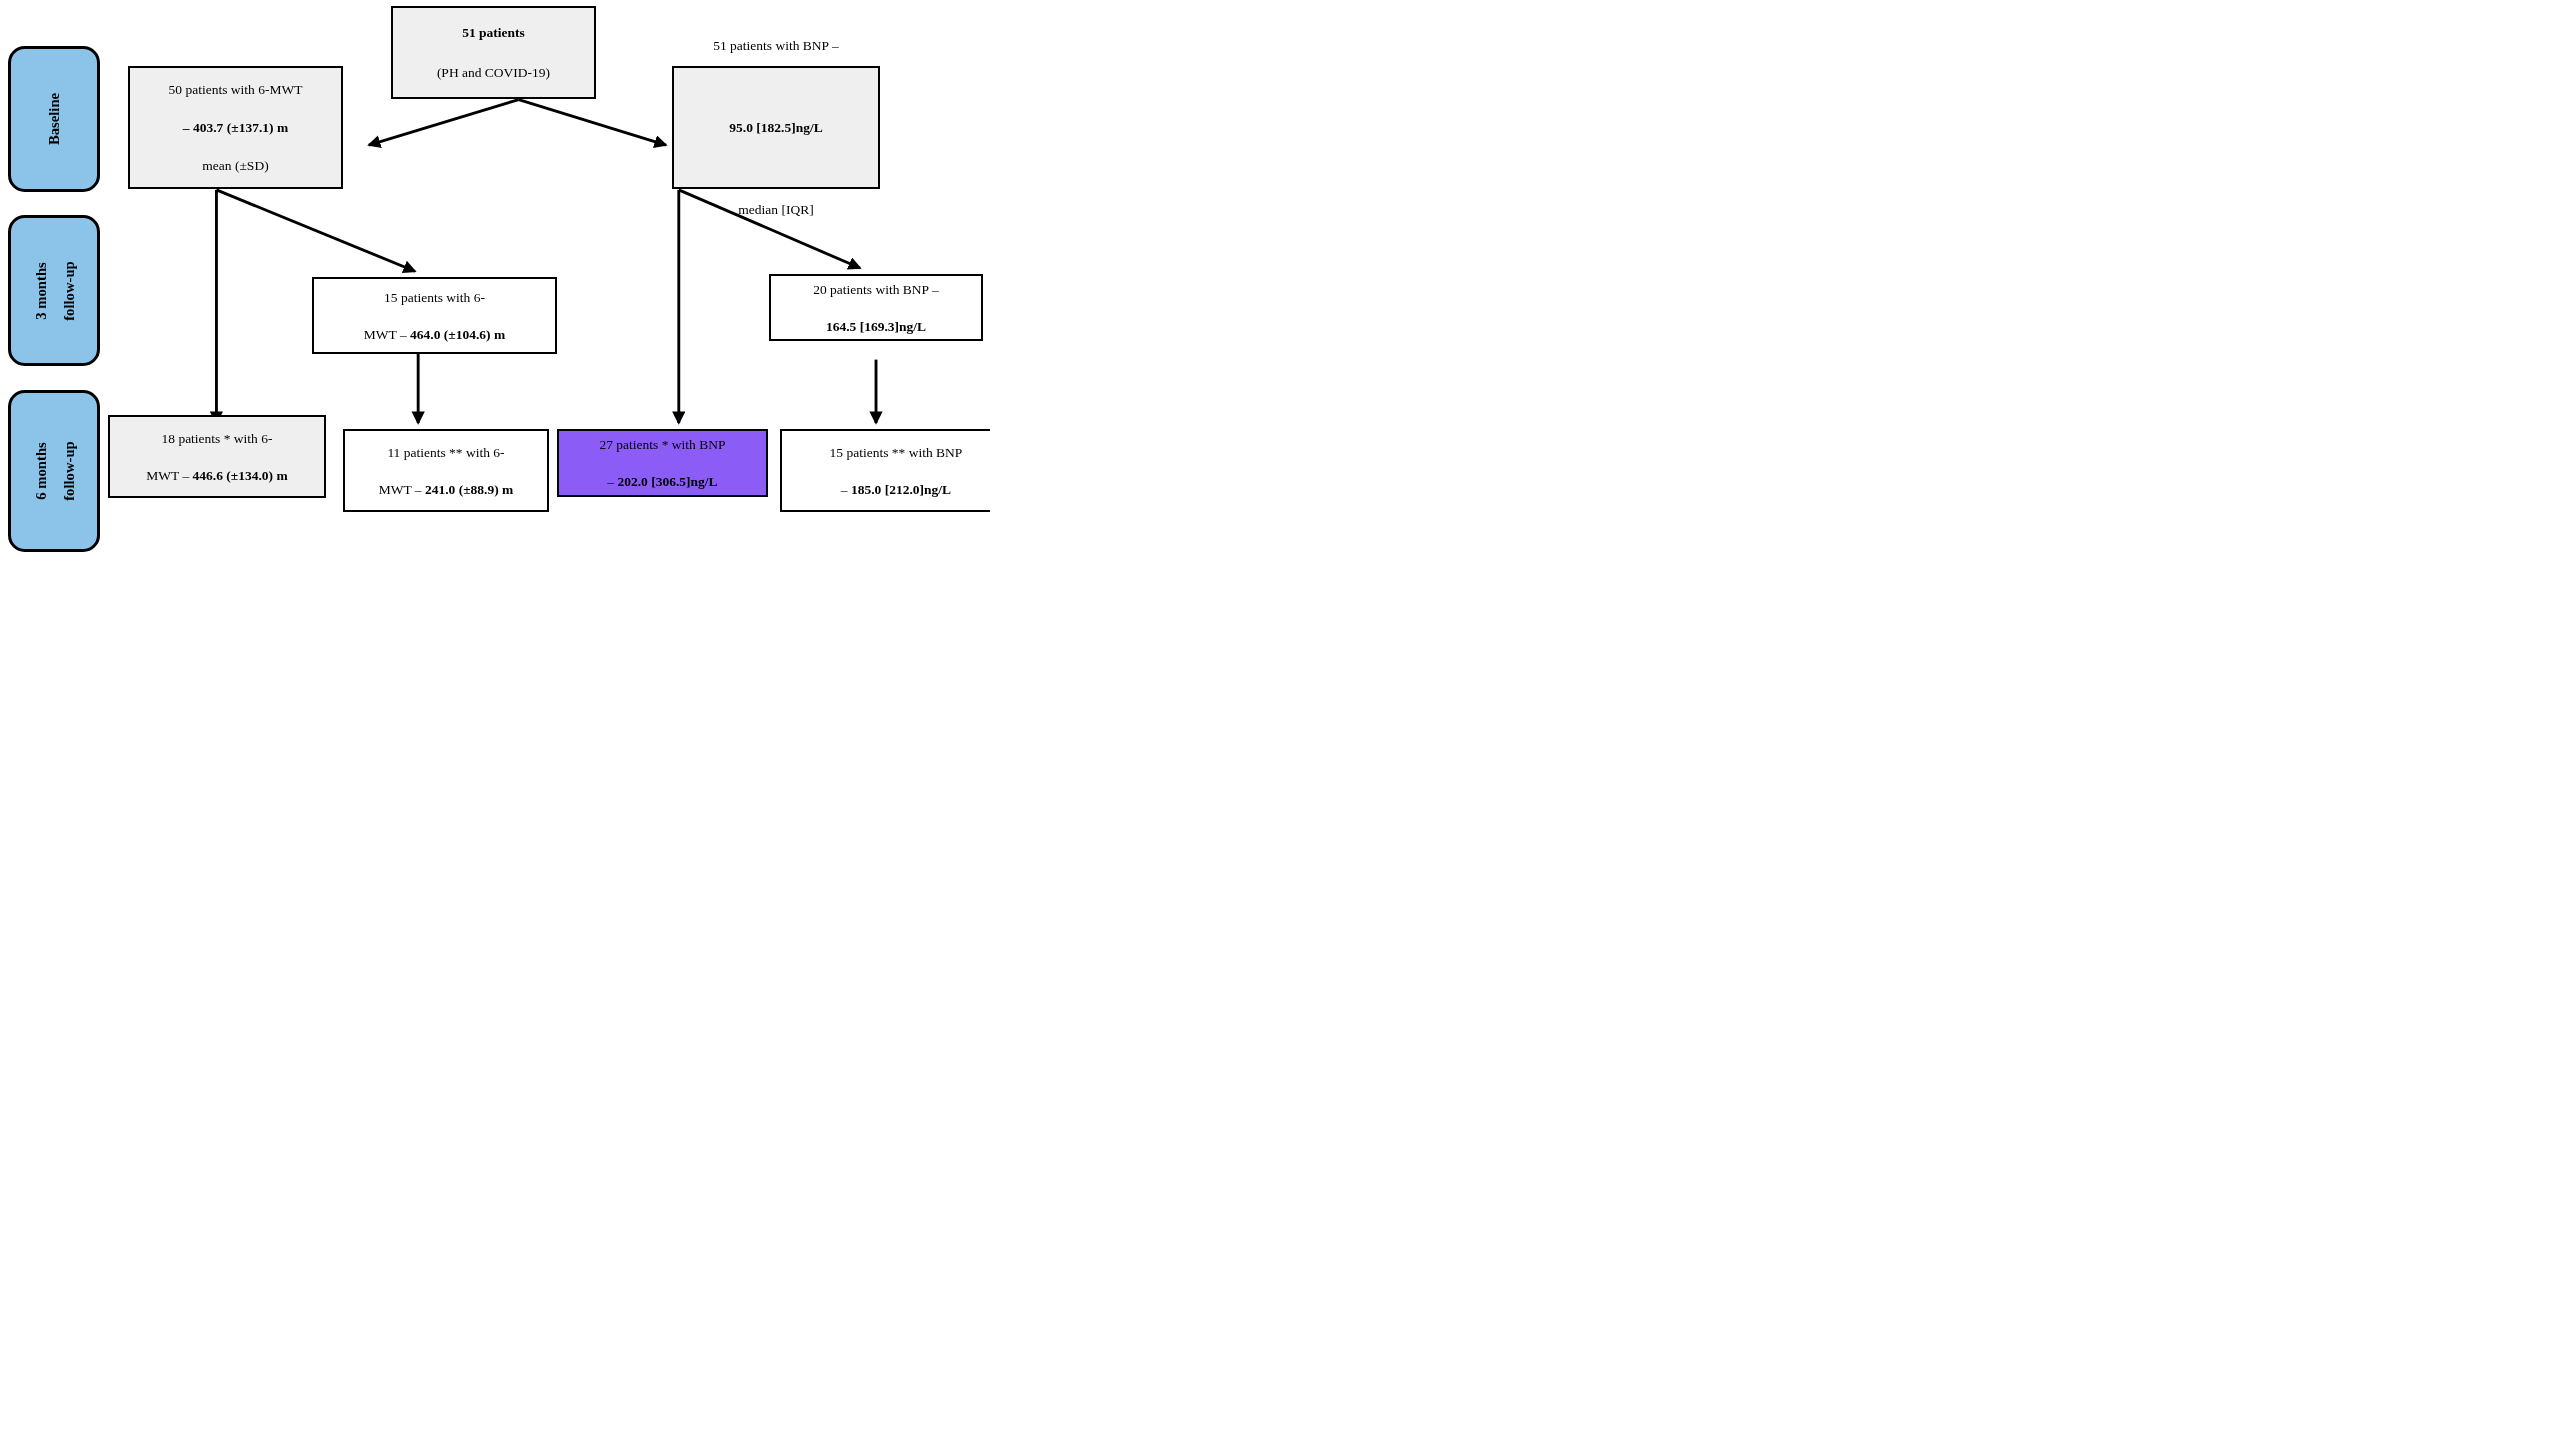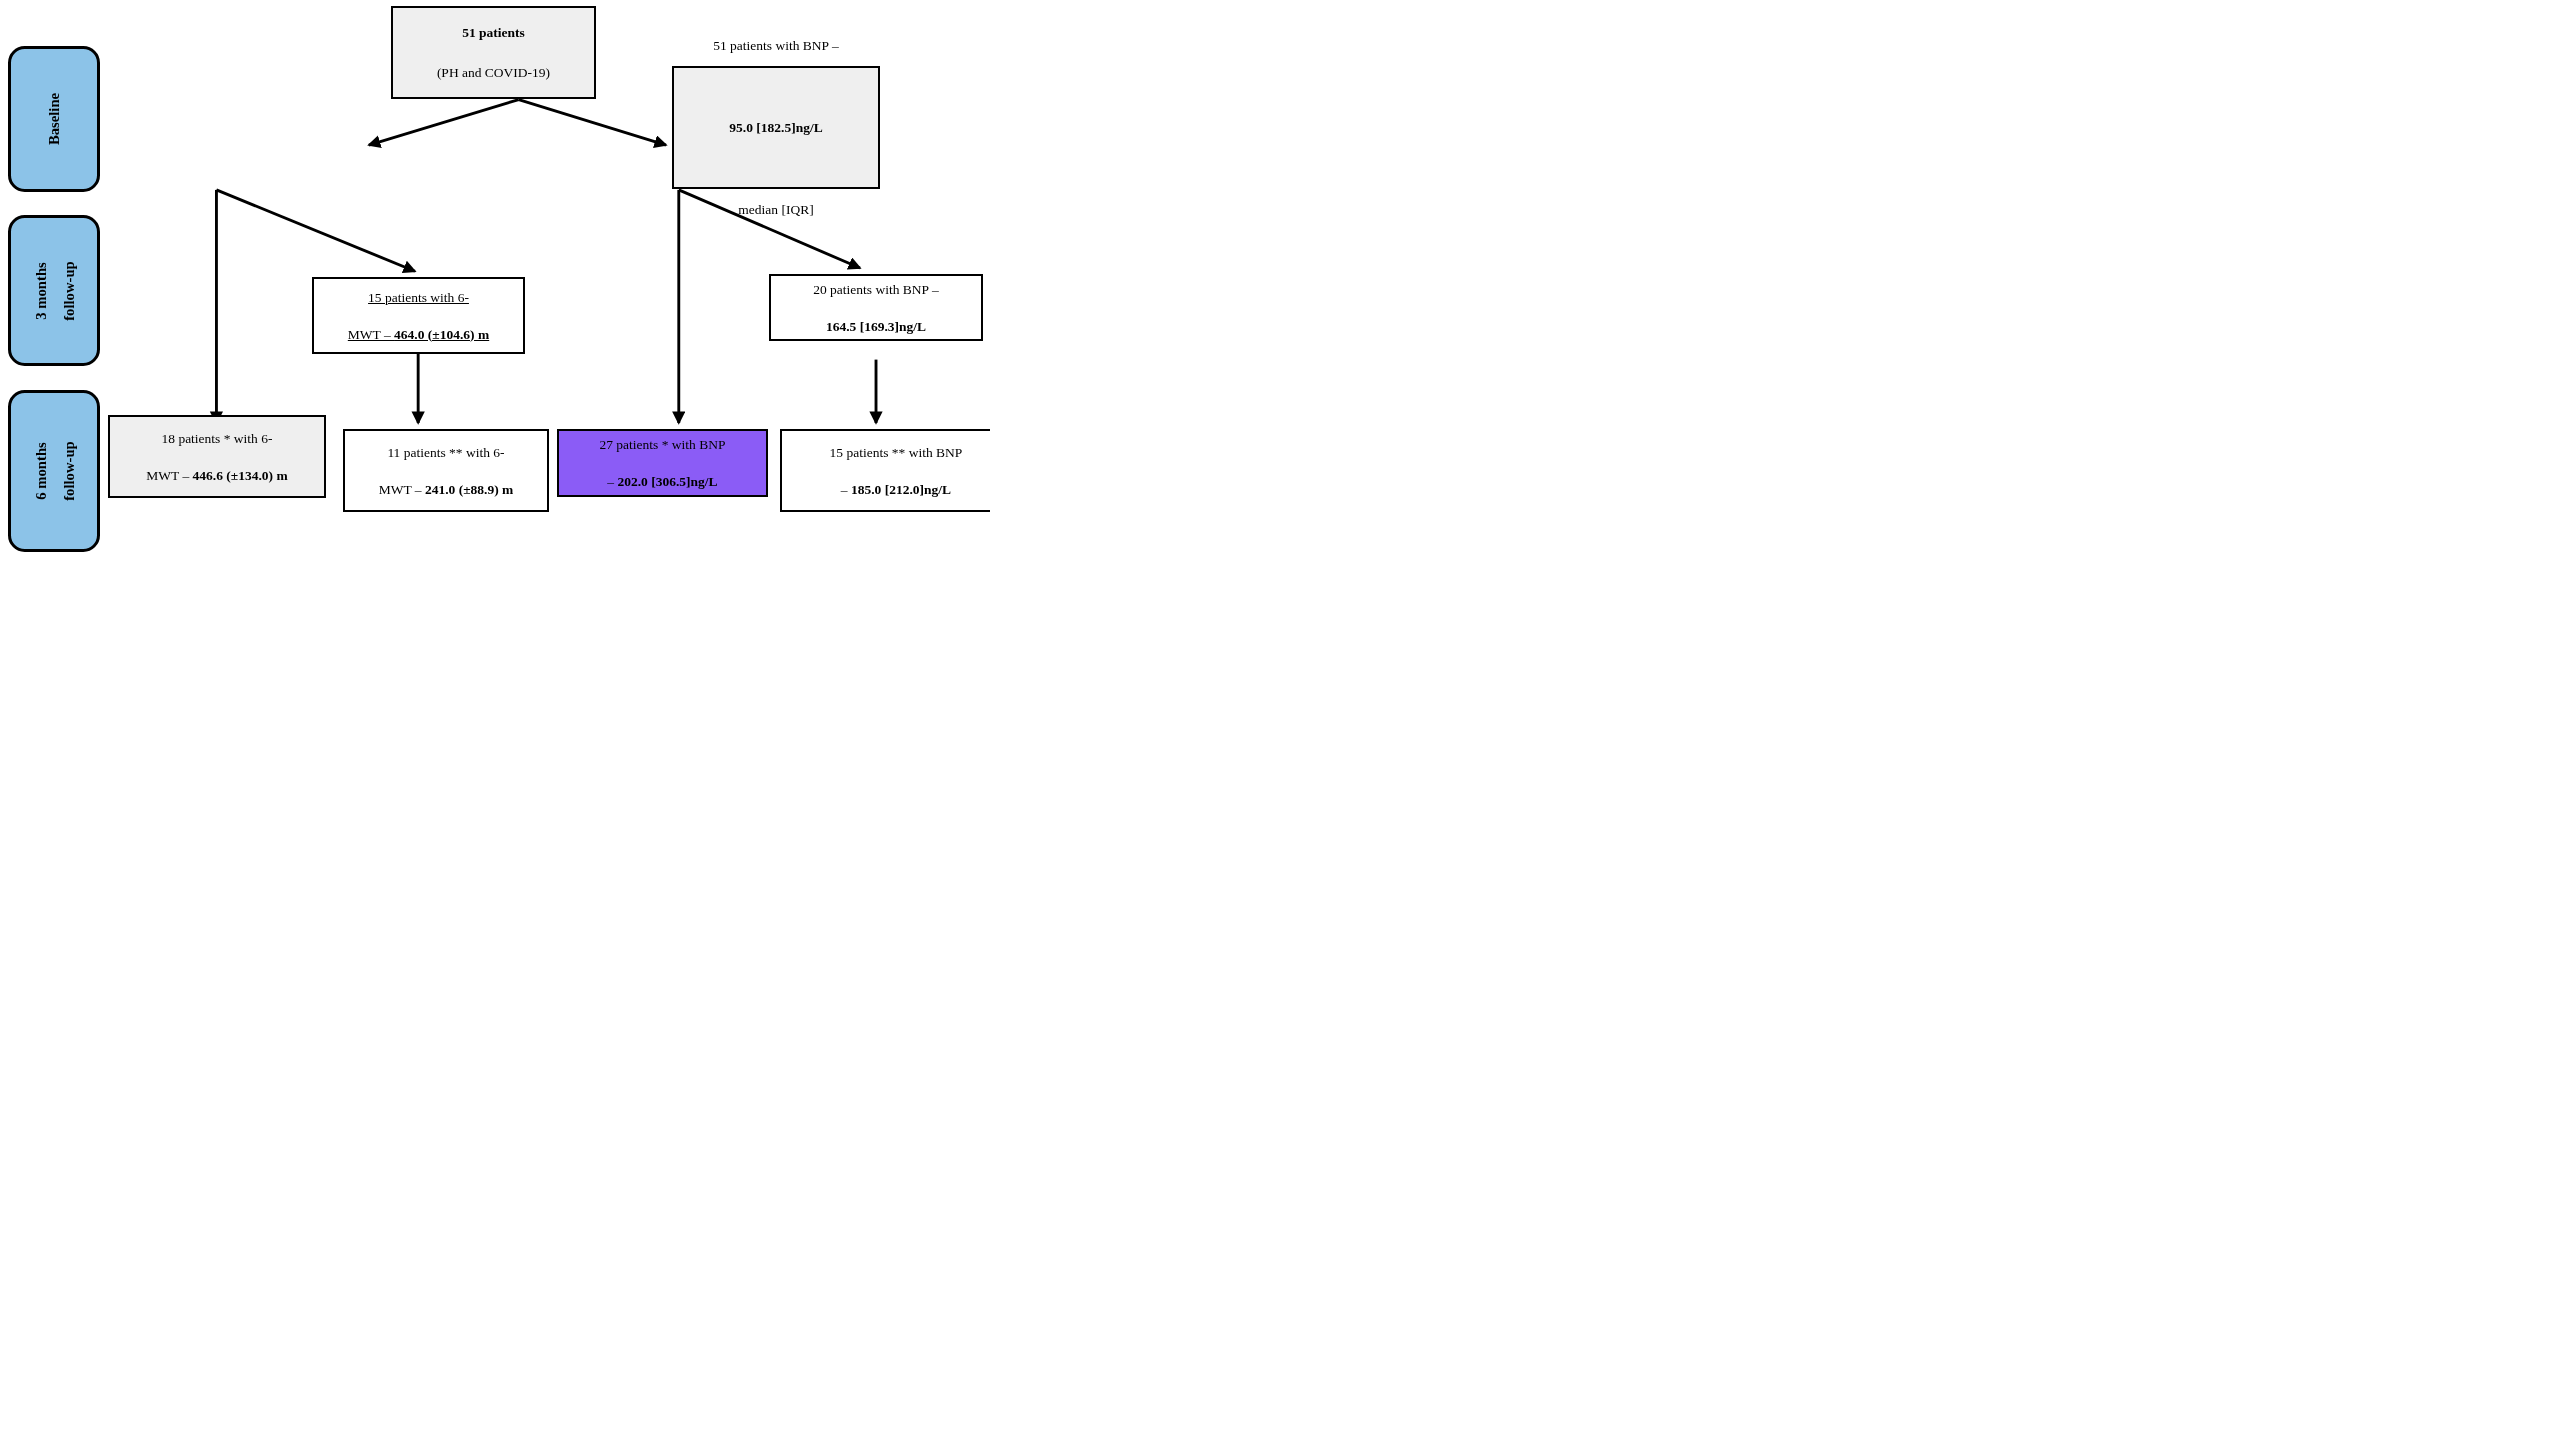--- a/index.html
+++ b/index.html
@@ -84,28 +84,33 @@
       <div>6 months</div>
       <div>follow-up</div>
     </div>
   </div>
 
   <div class="box topbox" style="left:391px;top:6.4px;width:205px;height:93px;background:#efefef;">
     <div class="line"><span></span><span class="b">51 patients</span></div>
     <div class="line"><span>(PH and COVID-19)</span><span class="b"></span></div>
   </div>
 
+  <div class="box h3" style="left:128px;top:66px;width:215px;height:123px;background:#efefef;">
+    <div class="line"><span>50 patients with 6-MWT</span><span class="b"></span></div>
+    <div class="line"><span></span><span class="b">– 403.7 (±137.1) m</span></div>
+    <div class="line"><span>mean (±SD)</span><span class="b"></span></div>
+  </div>
 
   <div class="box h3" style="left:672px;top:66px;width:208px;height:123px;background:#efefef;gap:44px;">
     <div class="line"><span>51 patients with BNP –</span><span class="b"></span></div>
     <div class="line"><span></span><span class="b">95.0 [182.5]ng/L</span></div>
     <div class="line"><span>median [IQR]</span><span class="b"></span></div>
   </div>
 
-  <div class="box" style="left:312px;top:277px;width:213px;height:77px;background:#ffffff;text-decoration:underline;">
+  <div class="box" style="left:312px;top:277px;width:245px;height:77px;background:#ffffff;">
     <div class="line"><span>15 patients with 6-</span><span class="b"></span></div>
     <div class="line"><span>MWT – </span><span class="b">464.0 (±104.6) m</span></div>
   </div>
 
   <div class="box" style="left:769px;top:274px;width:214px;height:67px;background:#ffffff;">
     <div class="line"><span>20 patients with BNP –</span><span class="b"></span></div>
     <div class="line"><span></span><span class="b">164.5 [169.3]ng/L</span></div>
   </div>
 
   <div class="box" style="left:108px;top:415px;width:218px;height:83px;background:#efefef;">

